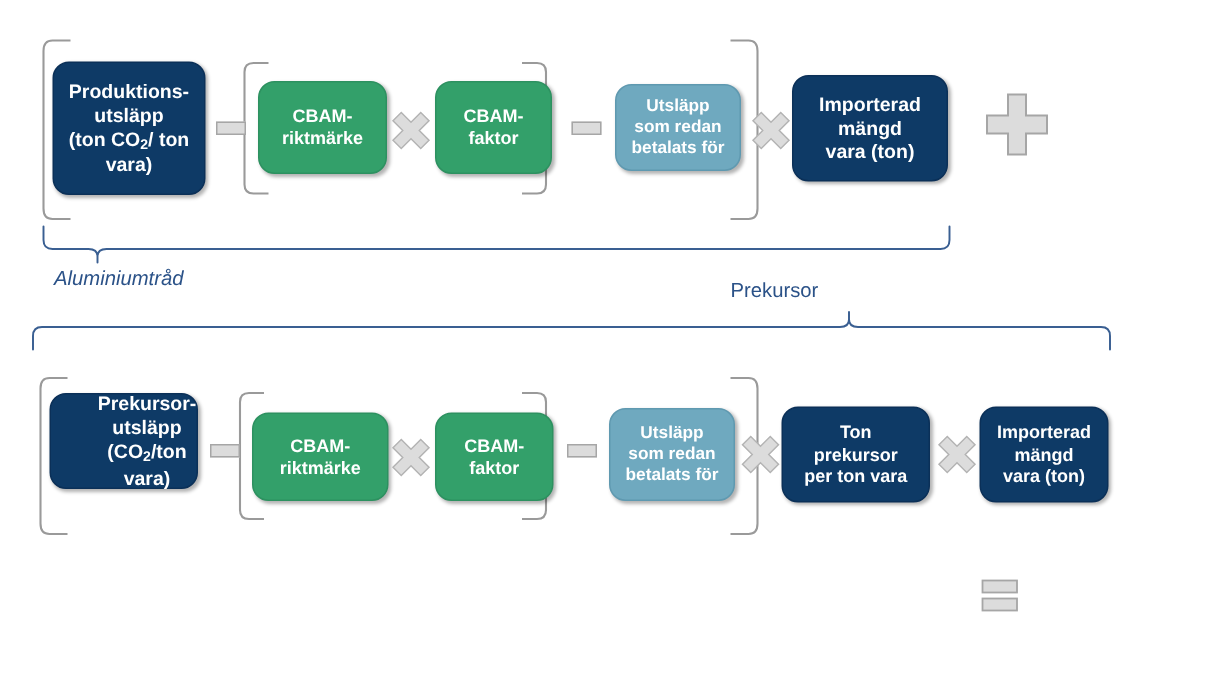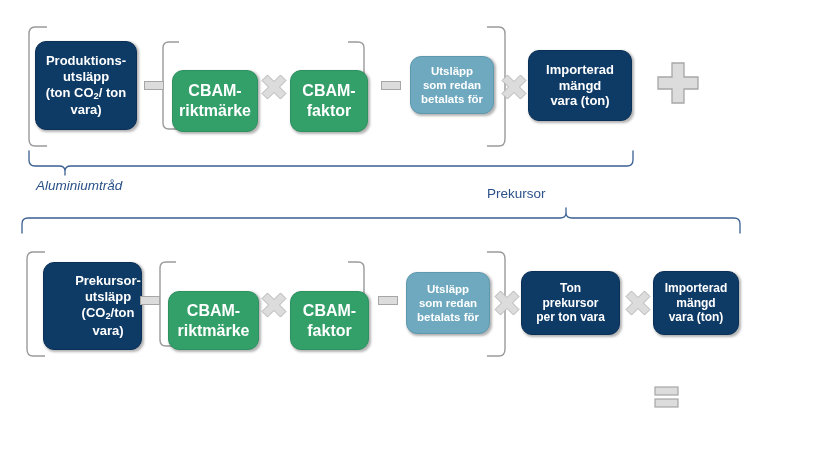--- a/index.html
+++ b/index.html
@@ -41,21 +41,21 @@
     background: #33a06a;
     border: 1px solid #2d9160;
   }
   .box-lblue {
     background: #6fa9bf;
     border: 1px solid #5f99b0;
     font-size: 11.5px;
   }
   .fs13 { font-size: 13px; }
   .fs12 { font-size: 12px; }
-  .fs14 { font-size: 16px; margin-top: 16px; }
+  .fs14 { font-size: 12px; }
   sub {
     font-size: 0.72em;
     vertical-align: -0.22em;
   }
 
   
   .op {
     position: absolute;
     color: #d9d9d9;
   }
@@ -189,21 +189,21 @@
     </svg>
   </div>
 
   <div class="bracket" style="left:158px; top:261px; width:208px; height:86px;">
     <svg width="208" height="86" viewBox="0 0 208 86">
       <path d="M18 1 L8 1 Q2 1 2 7 L2 79 Q2 85 8 85 L18 85" fill="none" stroke="#9a9a9a" stroke-width="1.4"></path>
       <path d="M190 1 L200 1 Q206 1 206 7 L206 79 Q206 85 200 85 L190 85" fill="none" stroke="#9a9a9a" stroke-width="1.4"></path>
     </svg>
   </div>
 
-  <div class="box box-navy fs13" style="left:43px; top:262px; width:99px; height:88px;padding-left:36px;">
+  <div class="box box-navy fs13" style="left:33px; top:262px; width:99px; height:64px;padding-left:36px;">
     <span>
       <span>Prekursor-</span><br>
       <span>utsläpp</span><br>
       <span>(CO</span><sub>2</sub><span>/ton</span><br>
       <span>vara)</span>
     </span>
   </div>
 
   <div class="op op-minus" style="left:140px; top:296px;"></div>
 

